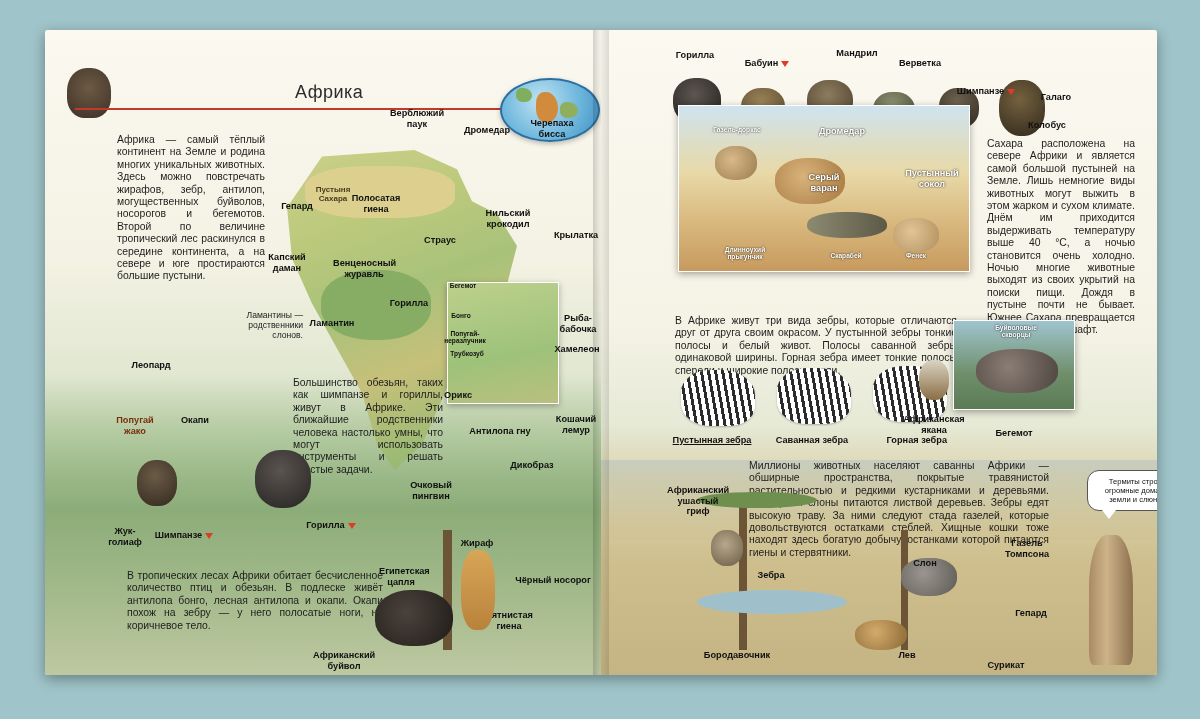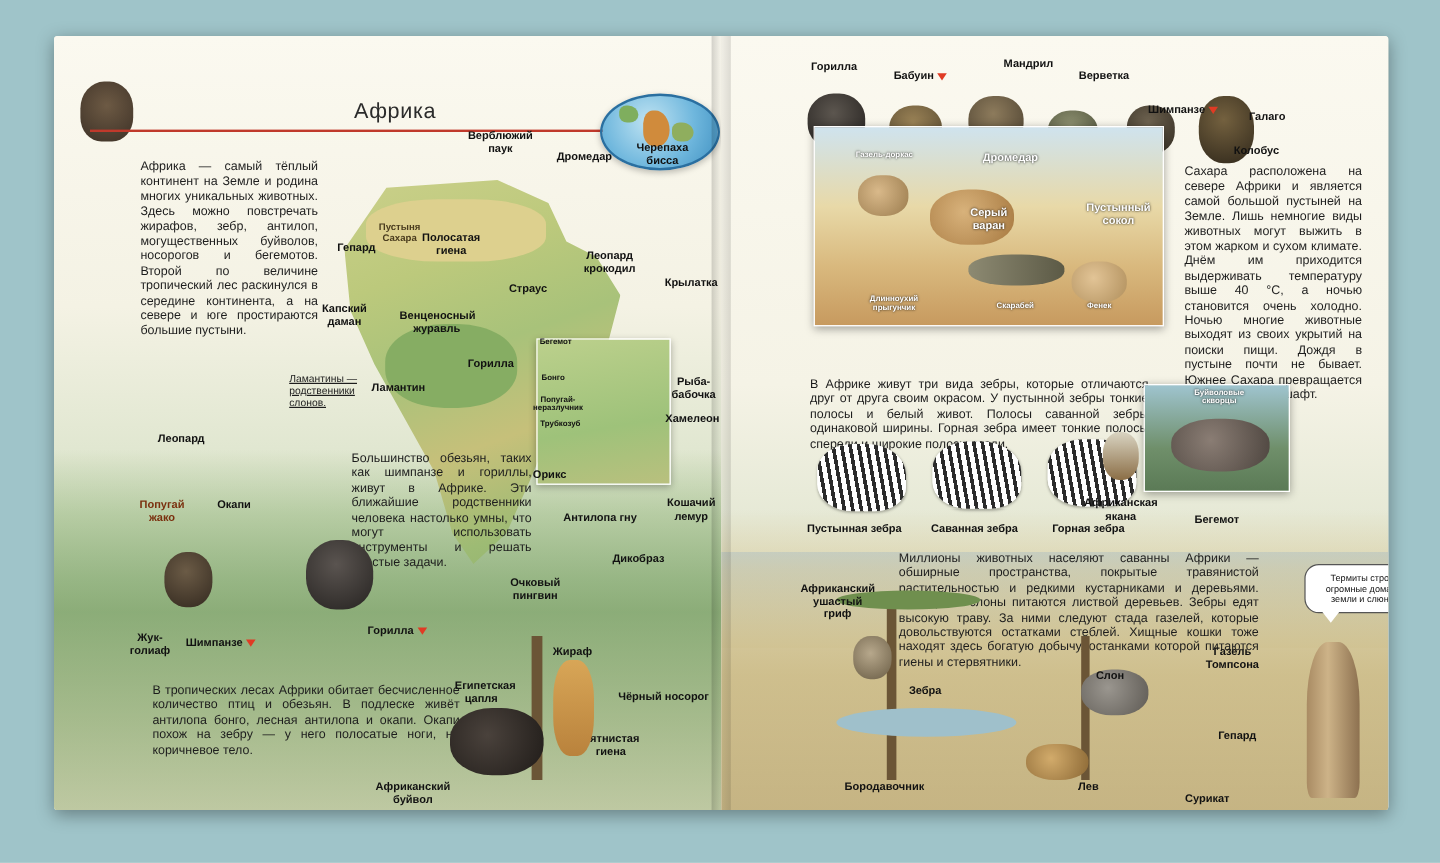--- a/index.html
+++ b/index.html
@@ -98,38 +98,38 @@
       <div class="blob" style="left:44px;top:120px;width:110px;height:70px;background:#86ad63;border-radius:45%;"></div>
       <div class="inset"></div>
     </div>
 
     <div class="lbl" style="left:340px;top:78px;width:64px;">Верблюжий паук</div>
     <div class="lbl" style="left:412px;top:95px;width:60px;">Дромедар</div>
     <div class="lbl" style="left:478px;top:88px;width:58px;">Черепаха бисса</div>
     <div class="lbl small" style="left:262px;top:155px;width:52px;color:#4a3c1e;">Пустыня Сахара</div>
     <div class="lbl" style="left:226px;top:171px;width:52px;">Гепард</div>
     <div class="lbl" style="left:300px;top:163px;width:62px;">Полосатая гиена</div>
-    <div class="lbl" style="left:432px;top:178px;width:62px;">Леопард крокодил</div>
+    <div class="lbl" style="left:432px;top:178px;width:62px;">Нильский крокодил</div>
     <div class="lbl" style="left:368px;top:205px;width:54px;">Страус</div>
     <div class="lbl" style="left:508px;top:200px;width:46px;">Крылатка</div>
     <div class="lbl" style="left:218px;top:222px;width:48px;">Капский даман</div>
     <div class="lbl" style="left:288px;top:228px;width:62px;">Венценосный журавль</div>
     <div class="lbl" style="left:338px;top:268px;width:52px;">Горилла</div>
     <div class="lbl" style="left:258px;top:288px;width:58px;">Ламантин</div>
-    <div class="txt" style="left:196px;top:280px;width:62px;font-size:8.6px;line-height:10px;text-align:left;text-decoration:underline;">Ламантины — родственники слонов.</div>
+    <div class="txt" style="left:196px;top:280px;width:62px;font-size:8.6px;line-height:10px;text-align:right;">Ламантины — родственники слонов.</div>
     <div class="lbl" style="left:80px;top:330px;width:52px;">Леопард</div>
     <div class="lbl" style="left:66px;top:385px;width:48px;color:#7a2f0e;">Попугай жако</div>
     <div class="lbl" style="left:128px;top:385px;width:44px;">Окапи</div>
     <div class="lbl" style="left:392px;top:360px;width:42px;">Орикс</div>
     <div class="lbl" style="left:422px;top:396px;width:66px;">Антилопа гну</div>
     <div class="lbl" style="left:510px;top:283px;width:46px;">Рыба-бабочка</div>
     <div class="lbl" style="left:504px;top:314px;width:56px;">Хамелеон</div>
     <div class="lbl" style="left:506px;top:384px;width:50px;">Кошачий лемур</div>
     <div class="lbl" style="left:420px;top:430px;width:54px;margin-left:40px;">Дикобраз</div>
-    <div class="lbl" style="left:360px;top:450px;width:52px;margin-left:15px;">Очковый пингвин</div>
+    <div class="lbl" style="left:360px;top:450px;width:52px;">Очковый пингвин</div>
     <div class="lbl tiny" style="left:398px;top:252px;width:40px;">Бегемот</div>
     <div class="lbl tiny" style="left:398px;top:282px;width:36px;">Бонго</div>
     <div class="lbl tiny" style="left:396px;top:300px;width:48px;">Попугай-неразлучник</div>
     <div class="lbl tiny" style="left:400px;top:320px;width:44px;">Трубкозуб</div>
 
     <div class="txt" style="left:248px;top:316px;width:150px;margin-top:31px;">Большинство обезьян, таких как шимпанзе и гориллы, живут в Африке. Эти ближайшие родственники человека настолько умны, что могут использовать инструменты и решать простые задачи.</div>
 
     <div class="blob" style="left:210px;top:420px;width:56px;height:58px;background:radial-gradient(circle at 45% 35%,#5a5450,#262321);border-radius:45%;"></div>
     <div class="blob" style="left:92px;top:430px;width:40px;height:46px;background:radial-gradient(circle at 45% 35%,#6b5b46,#33291f);border-radius:45%;"></div>
 
@@ -192,23 +192,23 @@
       <div class="lbl white tiny" style="left:140px;top:146px;width:54px;">Скарабей</div>
       <div class="lbl white tiny" style="left:214px;top:146px;width:46px;">Фенек</div>
     </div>
 
     <div class="txt" style="left:386px;top:108px;width:148px;">Сахара расположена на севере Африки и является самой большой пустыней на Земле. Лишь немногие виды животных могут выжить в этом жарком и сухом климате. Днём им приходится выдерживать температуру выше 40 °C, а ночью становится очень холодно. Ночью многие животные выходят из своих укрытий на поиски пищи. Дождя в пустыне почти не бывает. Южнее Сахара превращается в цветущий ландшафт.</div>
 
     <div class="txt" style="left:74px;top:285px;width:282px;">В Африке живут три вида зебры, которые отличаются друг от друга своим окрасом. У пустынной зебры тонкие полосы и белый живот. Полосы саванной зебры одинаковой ширины. Горная зебра имеет тонкие полосы спереди и широкие полосы сзади.</div>
     <div class="zebra" style="left:80px;top:340px;"></div>
     <div class="zebra" style="left:176px;top:338px;"></div>
     <div class="zebra" style="left:272px;top:336px;"></div>
-    <div class="lbl" style="left:66px;top:405px;width:90px;">Пустынная зебра</div>
+    <div class="lbl" style="left:66px;top:405px;width:90px;text-decoration:underline;">Пустынная зебра</div>
     <div class="lbl" style="left:166px;top:405px;width:90px;">Саванная зебра</div>
-    <div class="lbl" style="left:266px;top:405px;width:80px;">Горная зебра</div>
+    <div class="lbl" style="left:266px;top:405px;width:80px;text-align:right;">Горная зебра</div>
 
     <div class="panel hippo-panel">
       <div class="blob" style="left:22px;top:28px;width:82px;height:44px;background:radial-gradient(circle at 40% 40%,#8a7d74,#4c443e);border-radius:45%;"></div>
     </div>
     <div class="lbl tiny" style="left:382px;top:294px;width:66px;color:#fff;text-shadow:0 0 2px #000;">Буйволовые скворцы</div>
     <div class="blob" style="left:318px;top:330px;width:30px;height:40px;background:linear-gradient(180deg,#d9d4c2,#8b6e46);border-radius:45%;"></div>
     <div class="lbl" style="left:300px;top:384px;width:66px;">Африканская якана</div>
     <div class="lbl" style="left:386px;top:398px;width:54px;">Бегемот</div>
 
     <div class="txt" style="left:148px;top:430px;width:300px;">Миллионы животных населяют саванны Африки — обширные пространства, покрытые травянистой растительностью и редкими кустарниками и деревьями. Жирафы и слоны питаются листвой деревьев. Зебры едят высокую траву. За ними следуют стада газелей, которые довольствуются остатками стеблей. Хищные кошки тоже находят здесь богатую добычу, останками которой питаются гиены и стервятники.</div>

